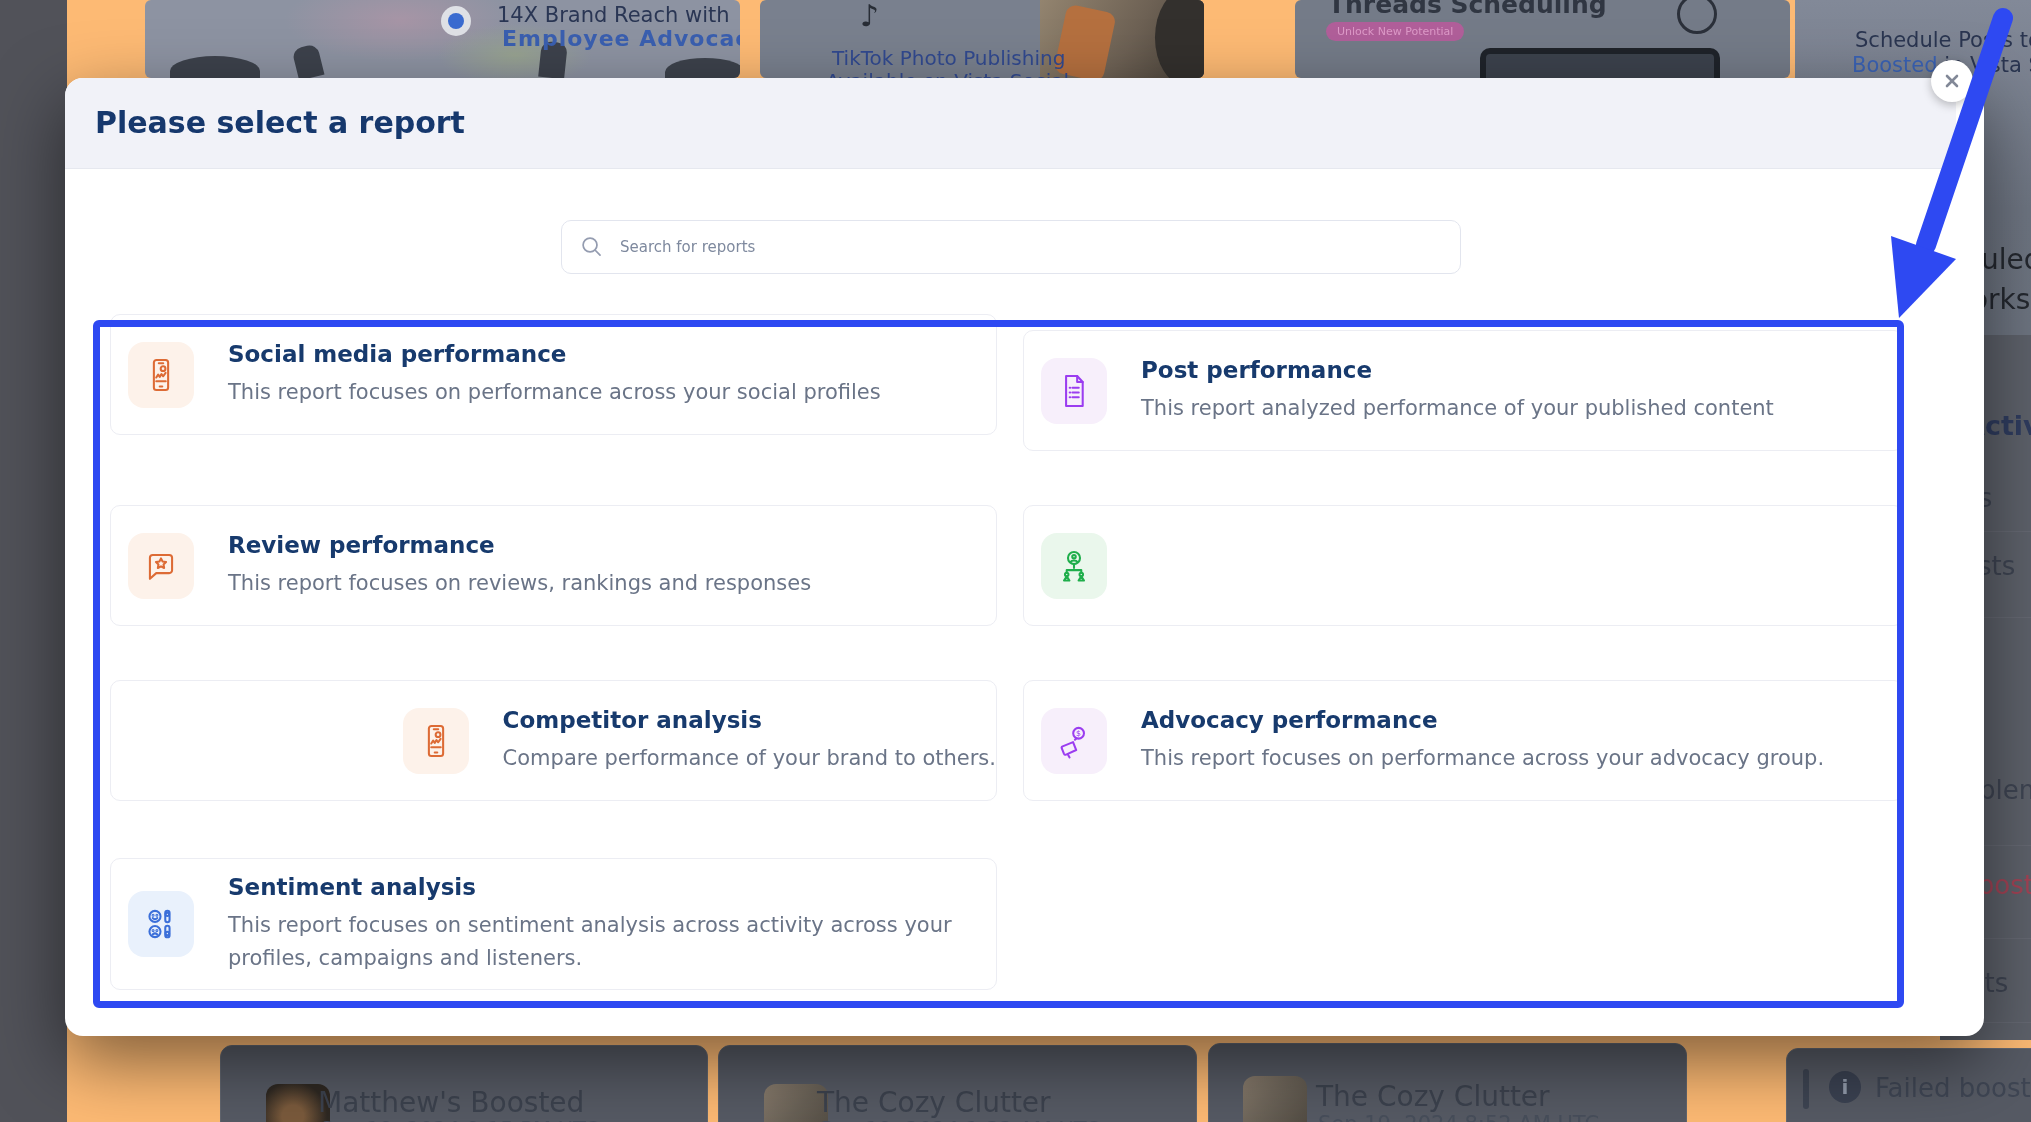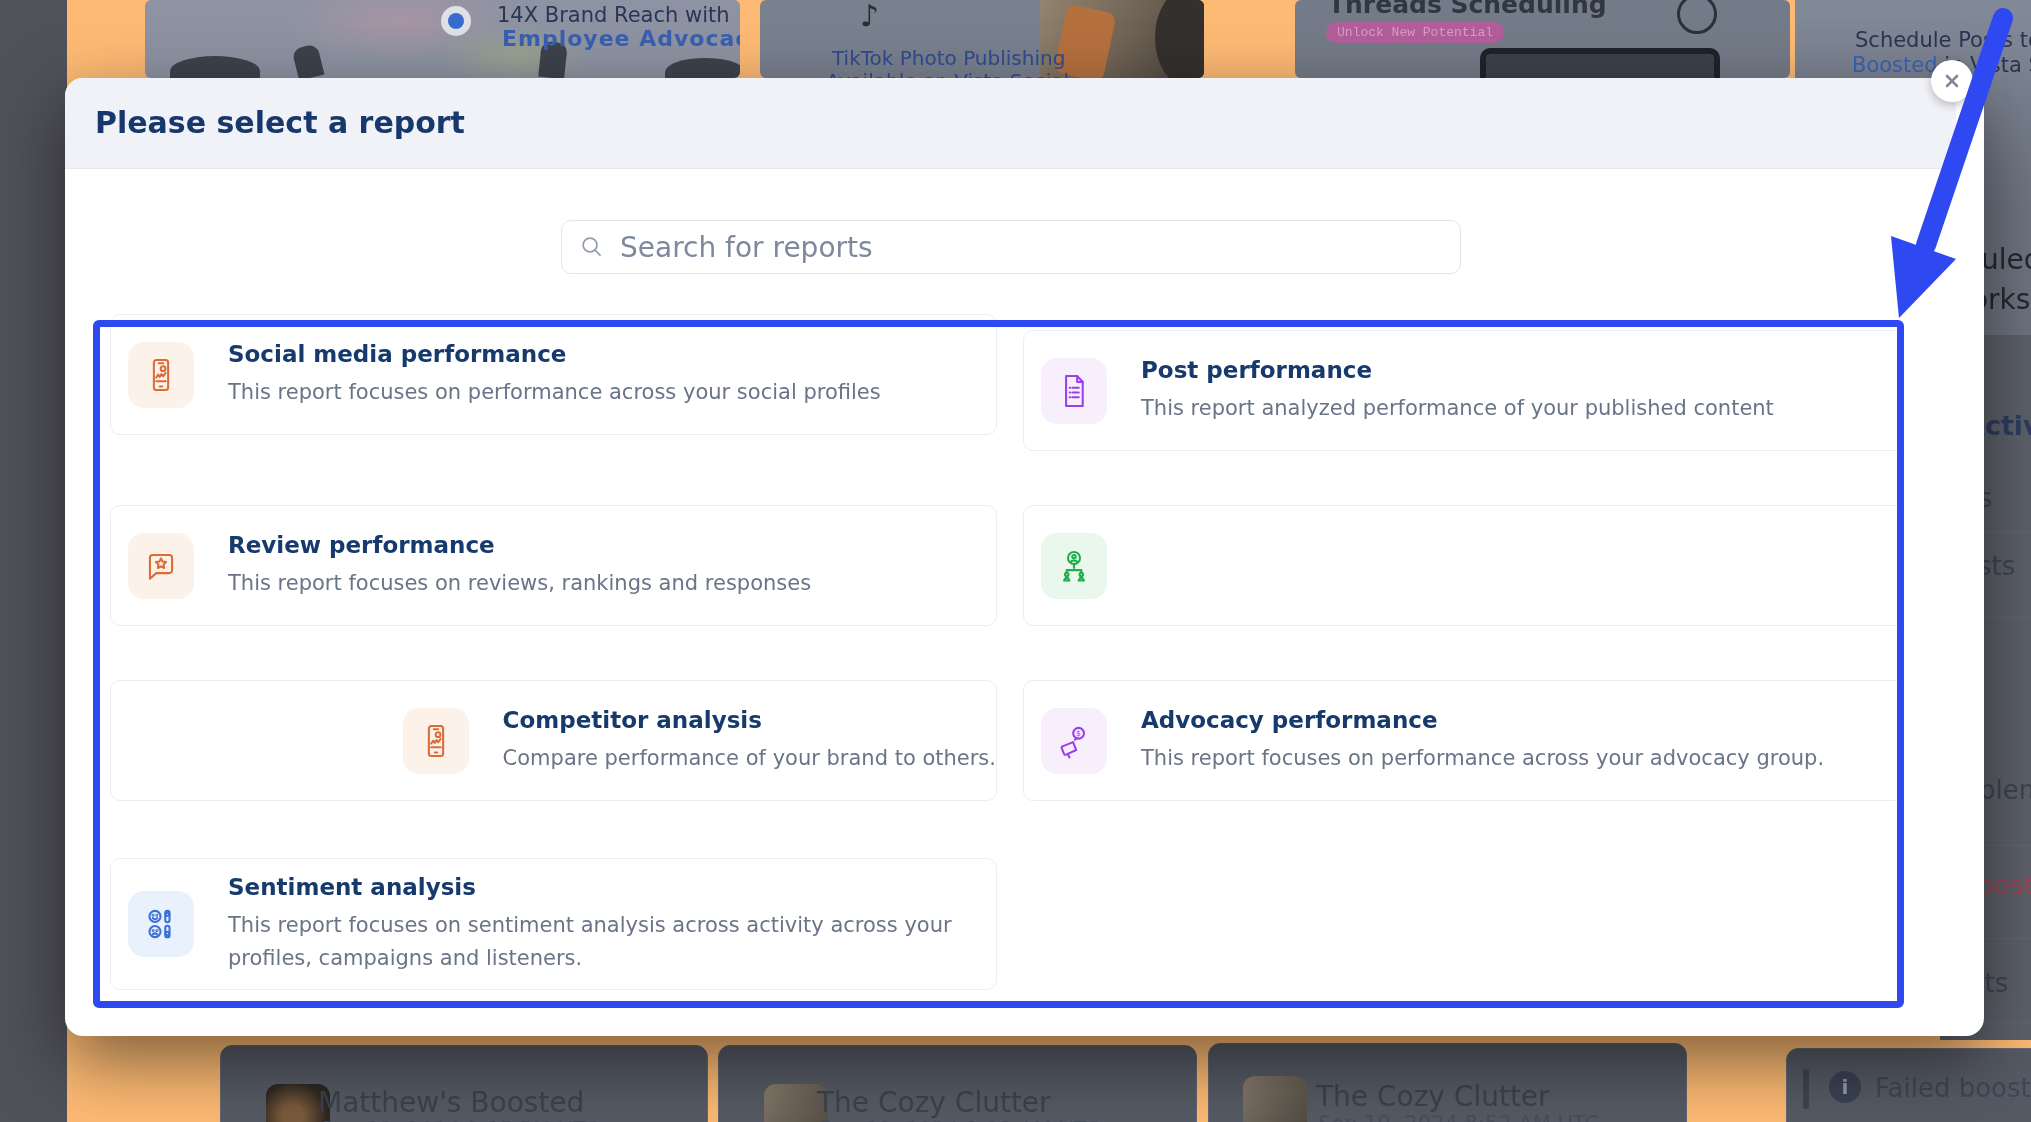--- a/index.html
+++ b/index.html
@@ -25,22 +25,22 @@
   #promo2 .note{left:100px;top:-2px;font-size:30px;color:#282d36;font-weight:bold;}
   #promo2 .t1{left:72px;top:46px;font-size:20px;color:#31498f;font-weight:500;white-space:nowrap;}
   #promo2 .t2{left:66px;top:69px;font-size:20px;color:#31498f;font-weight:500;white-space:nowrap;}
   #promo2 .photo{left:280px;top:0;width:164px;height:78px;
       background:linear-gradient(120deg,#93846f 0%,#6d6154 55%,#453e36 100%);}
   #promo2 .phone{left:300px;top:8px;width:50px;height:70px;background:#b5703f;border-radius:10px;transform:rotate(12deg);}
   #promo2 .hair{left:395px;top:-10px;width:60px;height:95px;background:#33302d;border-radius:50% 40% 40% 50%;}
 
   #promo3{left:1295px;top:0;width:495px;height:78px;background:#747b88;}
   #promo3 .t1{left:33px;top:-10px;font-size:25px;color:#303642;font-weight:600;white-space:nowrap;}
-  #promo3 .badge{left:31px;top:22px;background:#b15f9a;color:#dd9ac8;font-size:13px;
-      padding:3px 11px;border-radius:10px;white-space:nowrap;font-family:Liberation Mono, monospace;}
+  #promo3 .badge{left:31px;top:22px;background:#b15f9a;color:#dd9ac8;font-size:11px;
+      padding:3px 11px;border-radius:10px;white-space:nowrap;}
   #promo3 .laptop{left:185px;top:48px;width:240px;height:60px;background:#1f232a;border-radius:10px;}
   #promo3 .screen{left:191px;top:54px;width:228px;height:48px;background:#3c424d;border-radius:4px;}
   #promo3 .threads-logo{left:382px;top:-6px;width:34px;height:34px;border:3px solid #2b303a;border-radius:50%;}
 
   #promo4{left:1795px;top:0;width:236px;height:335px;
       background:linear-gradient(#828998,#6e7582 62%,#6d7480);}
   #promo4 .t1{left:60px;top:28px;font-size:21px;color:#2a3550;font-weight:500;white-space:nowrap;}
   #promo4 .t2{left:57px;top:53px;font-size:21px;font-weight:500;white-space:nowrap;color:#2a3550;}
   #promo4 .t2 .accent{color:#3a62b4;}
   #promo4 .sub{left:100px;top:84px;font-size:12px;color:#4b5260;white-space:nowrap;}
@@ -67,21 +67,21 @@
       color:#939cac;font-size:20px;font-weight:bold;text-align:center;line-height:32px;}
   #failed-card .flabel{left:88px;top:24px;font-size:26px;color:#3f4654;font-weight:500;white-space:nowrap;}
 
   
   #modal{left:65px;top:78px;width:1891px;height:958px;background:#ffffff;border-radius:18px;
          box-shadow:0 25px 70px rgba(0,0,0,.5);overflow:hidden;z-index:10;padding-left:28px;}
   #modal-header{left:0;top:0;width:1891px;height:90px;background:#f1f2f8;border-bottom:1px solid #e6e8ef;}
   #modal-title{left:30px;top:0;height:90px;line-height:90px;font-size:30px;font-weight:600;color:#16386d;white-space:nowrap;}
   #search-wrap{left:496px;top:142px;width:900px;height:54px;}
   #search-input{width:100%;height:100%;box-sizing:border-box;border:1px solid #e2e5ee;border-radius:10px;
-      padding:0 20px 0 58px;font-size:28px;color:#44506a;outline:none;background:#fff;
+      padding:0 20px 0 58px;font-size:15px;color:#44506a;outline:none;background:#fff;
       font-family:"DejaVu Sans","Liberation Sans",sans-serif;}
   #search-input::placeholder{color:#7e899e;}
   #search-icon{position:absolute;left:18px;top:14px;}
 
   #highlight-box{left:28px;top:242px;width:1811px;height:688px;border:7px solid #2e49f2;
       border-radius:6px;box-sizing:border-box;z-index:5;pointer-events:none;}
 
   .rcard{position:absolute;background:#fff;border:1px solid #ecedf3;border-radius:10px;
       display:flex;align-items:center;padding-left:17px;box-sizing:border-box;cursor:pointer;}
   .iconbox{width:66px;height:66px;border-radius:16px;display:flex;align-items:center;justify-content:center;flex:0 0 66px;}

